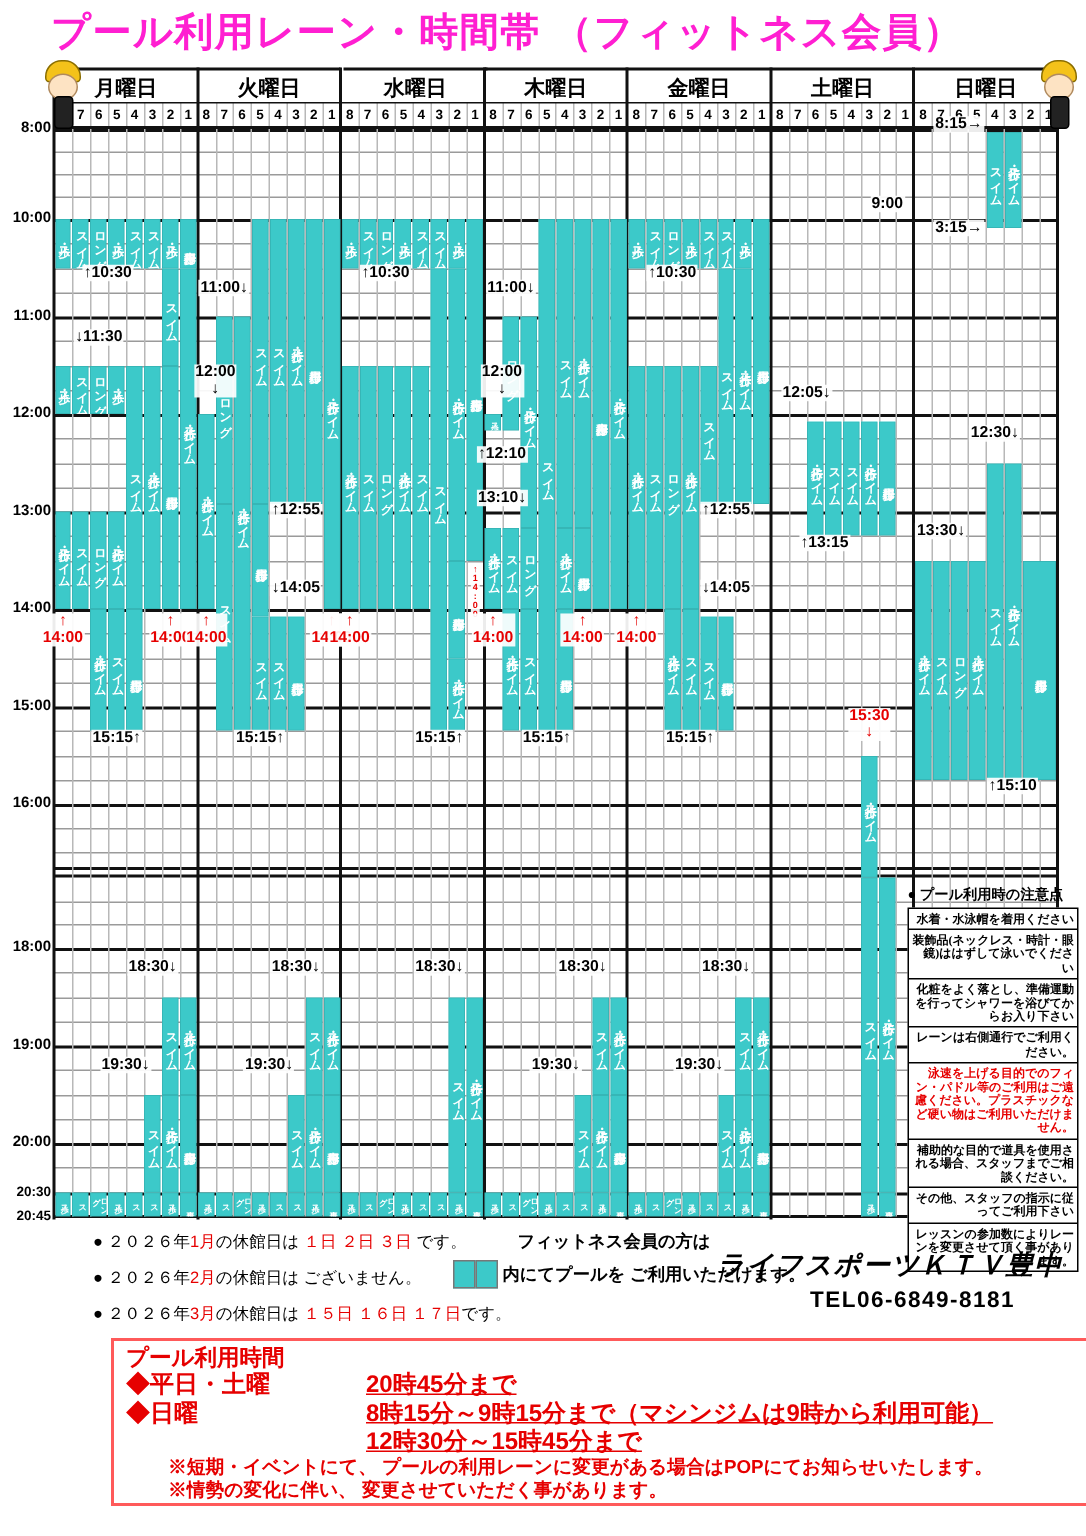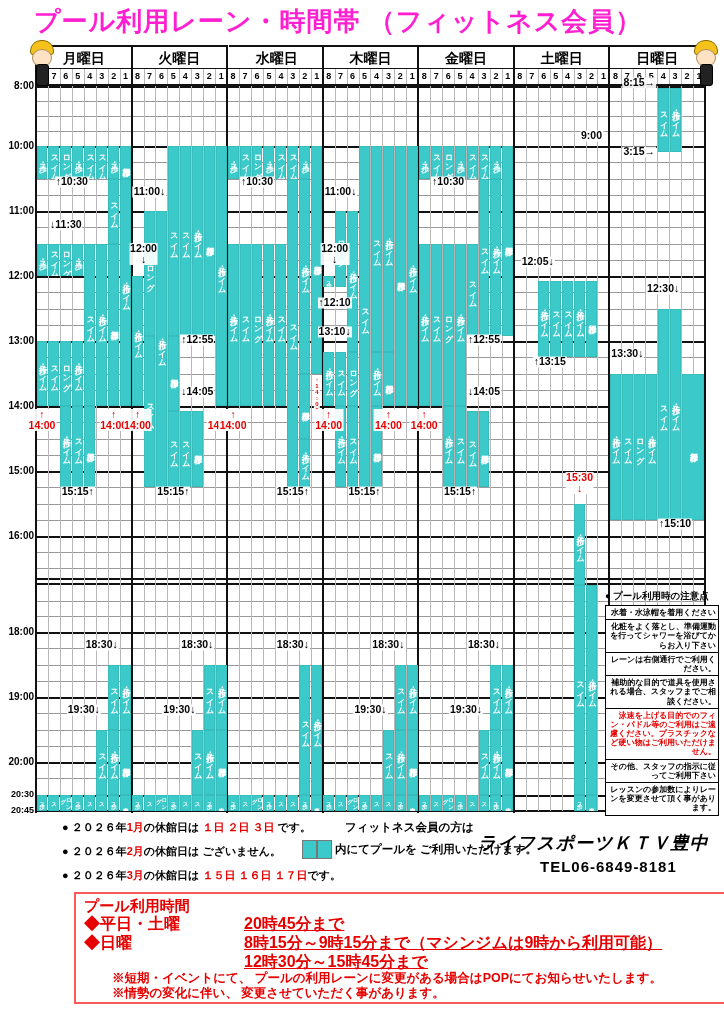--- a/index.html
+++ b/index.html
@@ -24,21 +24,21 @@
   .ann.red{color:#e60000;}
   .ann.vert{writing-mode:vertical-rl;text-orientation:upright;font-size:6px;padding:1px 0;}
   
   #notice-panel{left:605px;top:590px;width:114px;font-family:Liberation Serif, serif;}
   #notice-title{font-size:9.5px;font-weight:bold;color:#000;margin-bottom:2px;}
   #notice-items{border:1px solid #000;background:#fff;}
   .notice-item{border-bottom:1px solid #000;font-size:8px;font-weight:bold;color:#000;padding:2px 2px;text-align:right;line-height:1.15;}
   .notice-item:last-child{border-bottom:none;}
   .notice-item.red{color:#e60000;}
   
-  .holiday-line{position:absolute;left:62px;font-size:11px;font-weight:bold;color:#000;white-space:nowrap;}
+  .holiday-line{position:absolute;left:62px;font-size:11px;font-weight:normal;color:#000;white-space:nowrap;}
   .holiday-line .red{color:#e60000;}
   #legend-line1{left:345px;top:820px;font-size:11.5px;font-weight:bold;color:#000;}
   #legend-line2{left:302px;top:840px;display:flex;align-items:center;font-size:11.5px;font-weight:bold;color:#000;}
   .swatch{width:13px;height:17px;background:#3cc9c9;border:1px solid #777;display:inline-block;}
   #facility-name{left:478px;top:831px;font-size:18px;font-weight:bold;font-style:italic;color:#000;letter-spacing:1px;}
   #facility-tel{left:540px;top:858px;font-size:15px;font-weight:bold;color:#000;letter-spacing:1px;}
   
   #usage-box{left:30px;top:892px;width:664px;height:112px;border:2px solid #ff5a5a;box-sizing:border-box;color:#e60000;padding:3px 8px;margin-left:44px;}
   #usage-title{font-size:15px;font-weight:bold;line-height:17px;}
   .usage-row{display:flex;font-size:16px;font-weight:bold;line-height:19px;}
@@ -478,24 +478,25 @@
   <div class="swimmer" style="left:690px;top:40px;">
     <div class="cap"></div>
     <div class="face"></div>
     <div class="body"></div>
   </div>
 
   <div class="abs" id="notice-panel">
     <div id="notice-title">● プール利用時の注意点</div>
     <div id="notice-items">
         <div class="notice-item">水着・水泳帽を着用ください</div>
+        <div class="notice-item">装飾品(ネックレス・時計・眼鏡)ははずして泳いでください</div>
         <div class="notice-item">化粧をよく落とし、準備運動を行ってシャワーを浴びてからお入り下さい</div>
         <div class="notice-item">レーンは右側通行でご利用ください。</div>
+        <div class="notice-item red">泳速を上げる目的でのフィン・パドル等のご利用はご遠慮ください。プラスチックなど硬い物はご利用いただけません。</div>
         <div class="notice-item">補助的な目的で道具を使用される場合、スタッフまでご相談ください。</div>
-        <div class="notice-item red">泳速を上げる目的でのフィン・パドル等のご利用はご遠慮ください。プラスチックなど硬い物はご利用いただけません。</div>
         <div class="notice-item">その他、スタッフの指示に従ってご利用下さい</div>
         <div class="notice-item">レッスンの参加数によりレーンを変更させて頂く事があります。</div>
       </div>
   </div>
 
   <div class="holiday-line" style="top:820px;" id="hol0"><span>● ２０２６年</span><span class="red">1月</span><span>の休館日は </span><span class="red">１日 ２日 ３日</span><span> です。</span></div>
   <div class="holiday-line" style="top:844px;" id="hol1"><span>● ２０２６年</span><span class="red">2月</span><span>の休館日は ございません。</span></div>
   <div class="holiday-line" style="top:868px;" id="hol2"><span>● ２０２６年</span><span class="red">3月</span><span>の休館日は </span><span class="red">１５日 １６日 １７日</span><span>です。</span></div>
 
   <div class="abs" id="legend-line1">フィットネス会員の方は</div>

